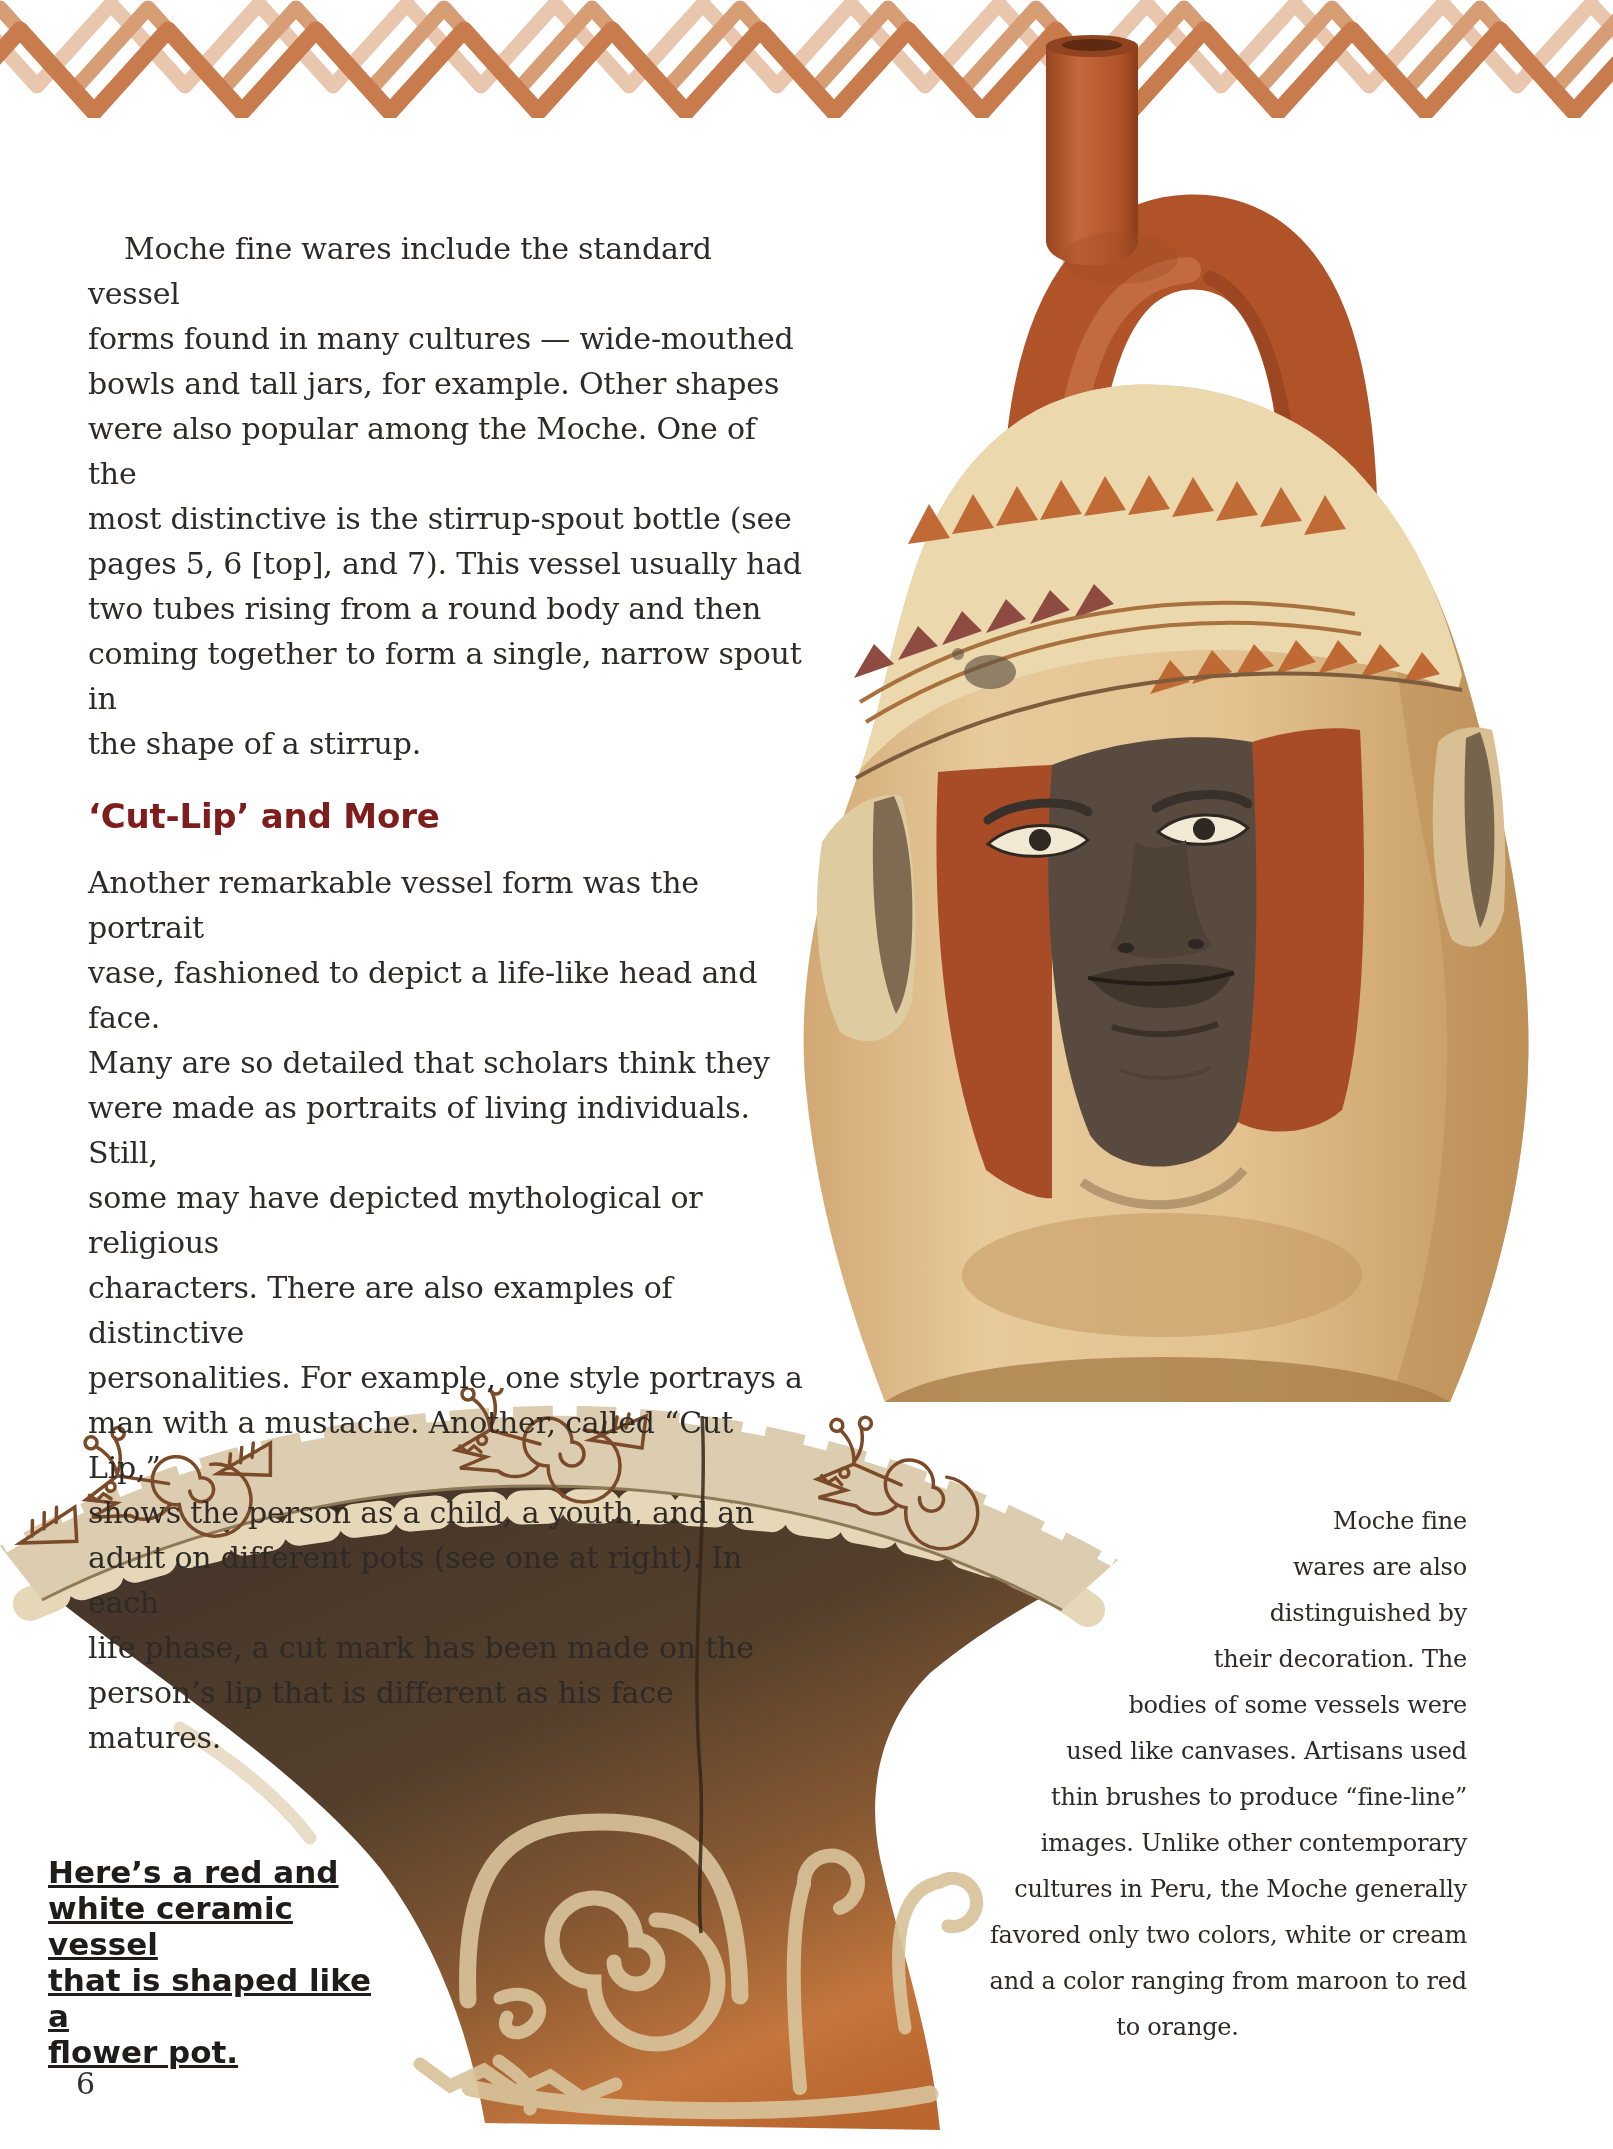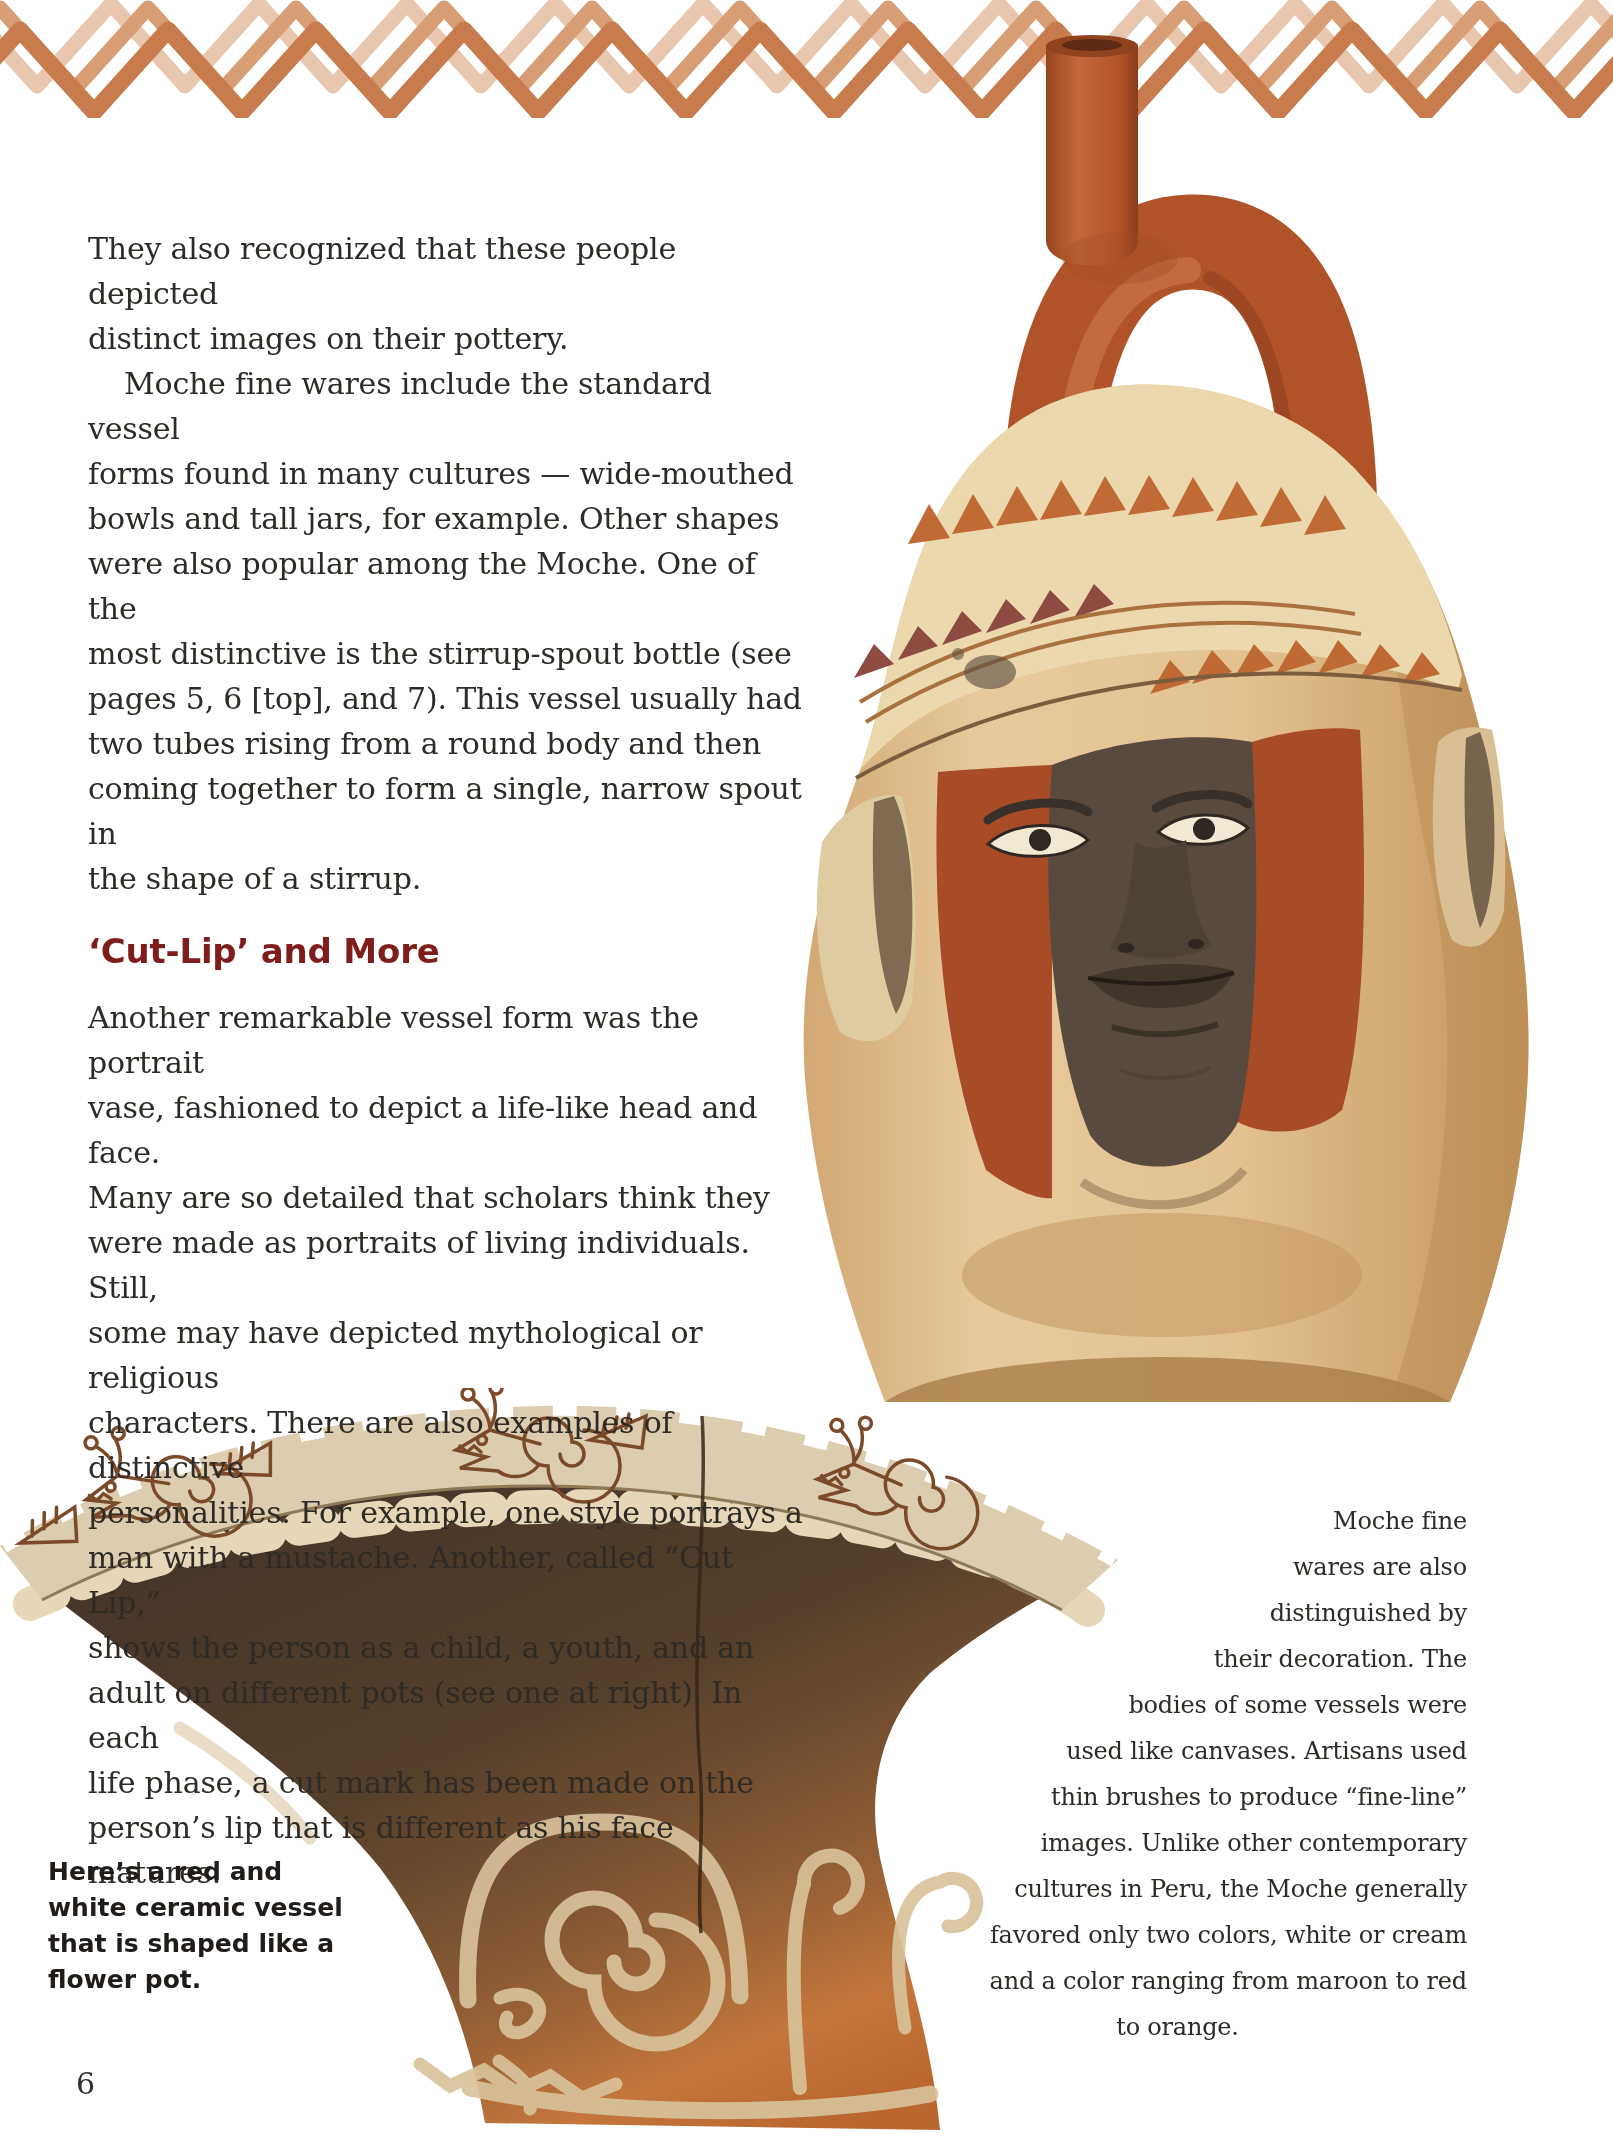--- a/index.html
+++ b/index.html
@@ -27,21 +27,21 @@
   }
   .caption{
     position:absolute;z-index:5;
     font-family:"DejaVu Sans",sans-serif;
     font-weight:bold;
     font-size:24px;line-height:36px;
     color:#1f1c1a;
     white-space:pre-line;
   }
   .caption-stirrup{left:1283px;top:272px;width:260px;}
-  .caption-flowerpot{left:48px;top:1854px;width:350px;font-size:25px;}
+  .caption-flowerpot{left:48px;top:1854px;width:350px;font-size:31px;text-decoration:underline;}
   .vessel-figure{position:absolute;left:790px;top:30px;width:745px;height:1375px;z-index:2;margin:0;}
   .bowl-figure{position:absolute;left:0;top:1388px;width:1125px;height:761px;z-index:2;margin:0;}
   .wrap-text{
     position:absolute;left:870px;top:1498px;width:597px;z-index:4;
     font-size:24px;line-height:46px;letter-spacing:-0.2px;
   }
   .wrap-lines{white-space:pre-line;text-align:right;}
   .wrap-last{text-align:center;padding-left:18px;}
   .page-number{
     position:absolute;left:76px;top:2066px;z-index:3;
@@ -55,22 +55,20 @@
 
   <svg class="zigzag" width="1613" height="118" viewBox="0 0 1613 118" aria-hidden="true">
     <g fill="none" stroke-linecap="round" stroke-linejoin="round">
       <polyline stroke="#e8c7ae" stroke-width="15" points="-37,4 37,86 111,4 185,86 259,4 333,86 407,4 481,86 555,4 629,86 703,4 777,86 851,4 925,86 999,4 1073,86 1147,4 1221,86 1295,4 1369,86 1443,4 1517,86 1591,4 1665,86"></polyline>
       <polyline stroke="#d79d74" stroke-width="15" points="-74,90 0,8 74,90 148,8 222,90 296,8 370,90 444,8 518,90 592,8 666,90 740,8 814,90 888,8 962,90 1036,8 1110,90 1184,8 1258,90 1332,8 1406,90 1480,8 1554,90 1628,8 1702,90"></polyline>
       <polyline stroke="#c87c4e" stroke-width="17" points="-54,112 20,30 94,112 168,30 242,112 316,30 390,112 464,30 538,112 612,30 686,112 760,30 834,112 908,30 982,112 1056,30 1130,112 1204,30 1278,112 1352,30 1426,112 1500,30 1574,112 1648,30"></polyline>
     </g>
   </svg>
 
   <div class="article">
-    <p class="para">They also recognized that these people depicted
-distinct images on their pottery.</p>
     <p class="para para-indent">Moche fine wares include the standard vessel
 forms found in many cultures — wide-mouthed
 bowls and tall jars, for example. Other shapes
 were also popular among the Moche. One of the
 most distinctive is the stirrup-spout bottle (see
 pages 5, 6 [top], and 7). This vessel usually had
 two tubes rising from a round body and then
 coming together to form a single, narrow spout in
 the shape of a stirrup.</p>
     <h2 class="section-heading">‘Cut-Lip’ and More</h2>

